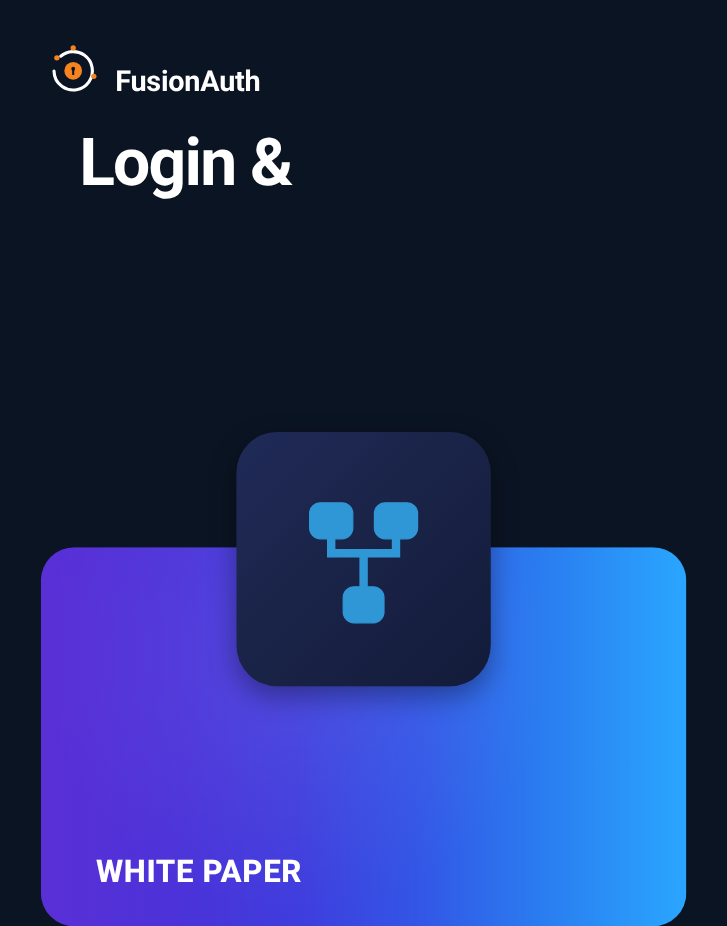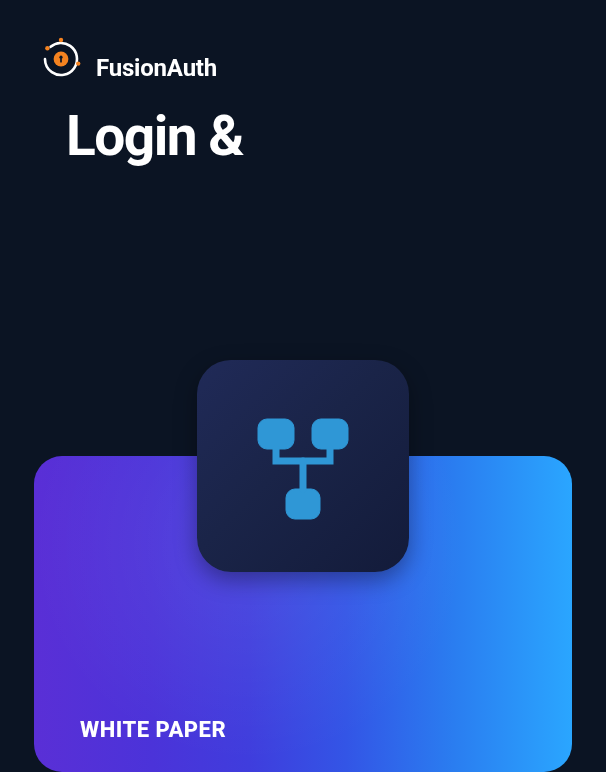--- a/index.html
+++ b/index.html
@@ -52,21 +52,21 @@
       height: 316px;
       border-radius: 28px;
       background:
         radial-gradient(circle at 40% 28%, rgba(255,255,255,0.08), rgba(255,255,255,0) 55%),
         linear-gradient(90deg, #5a2fd6 0%, #4b33d9 22%, #3f3ddd 40%, #3355e6 58%, #2a7df0 78%, #2aa6ff 100%);
     }
     .card .label {
       position: absolute;
       left: 46px;
       bottom: 30px;
-      font-size: 22px;
+      font-size: 26px;
       font-weight: 800;
       letter-spacing: 0.5px;
       color: #ffffff;
     }
 
     
     .tile {
       position: absolute;
       left: 50%;
       top: 360px;

